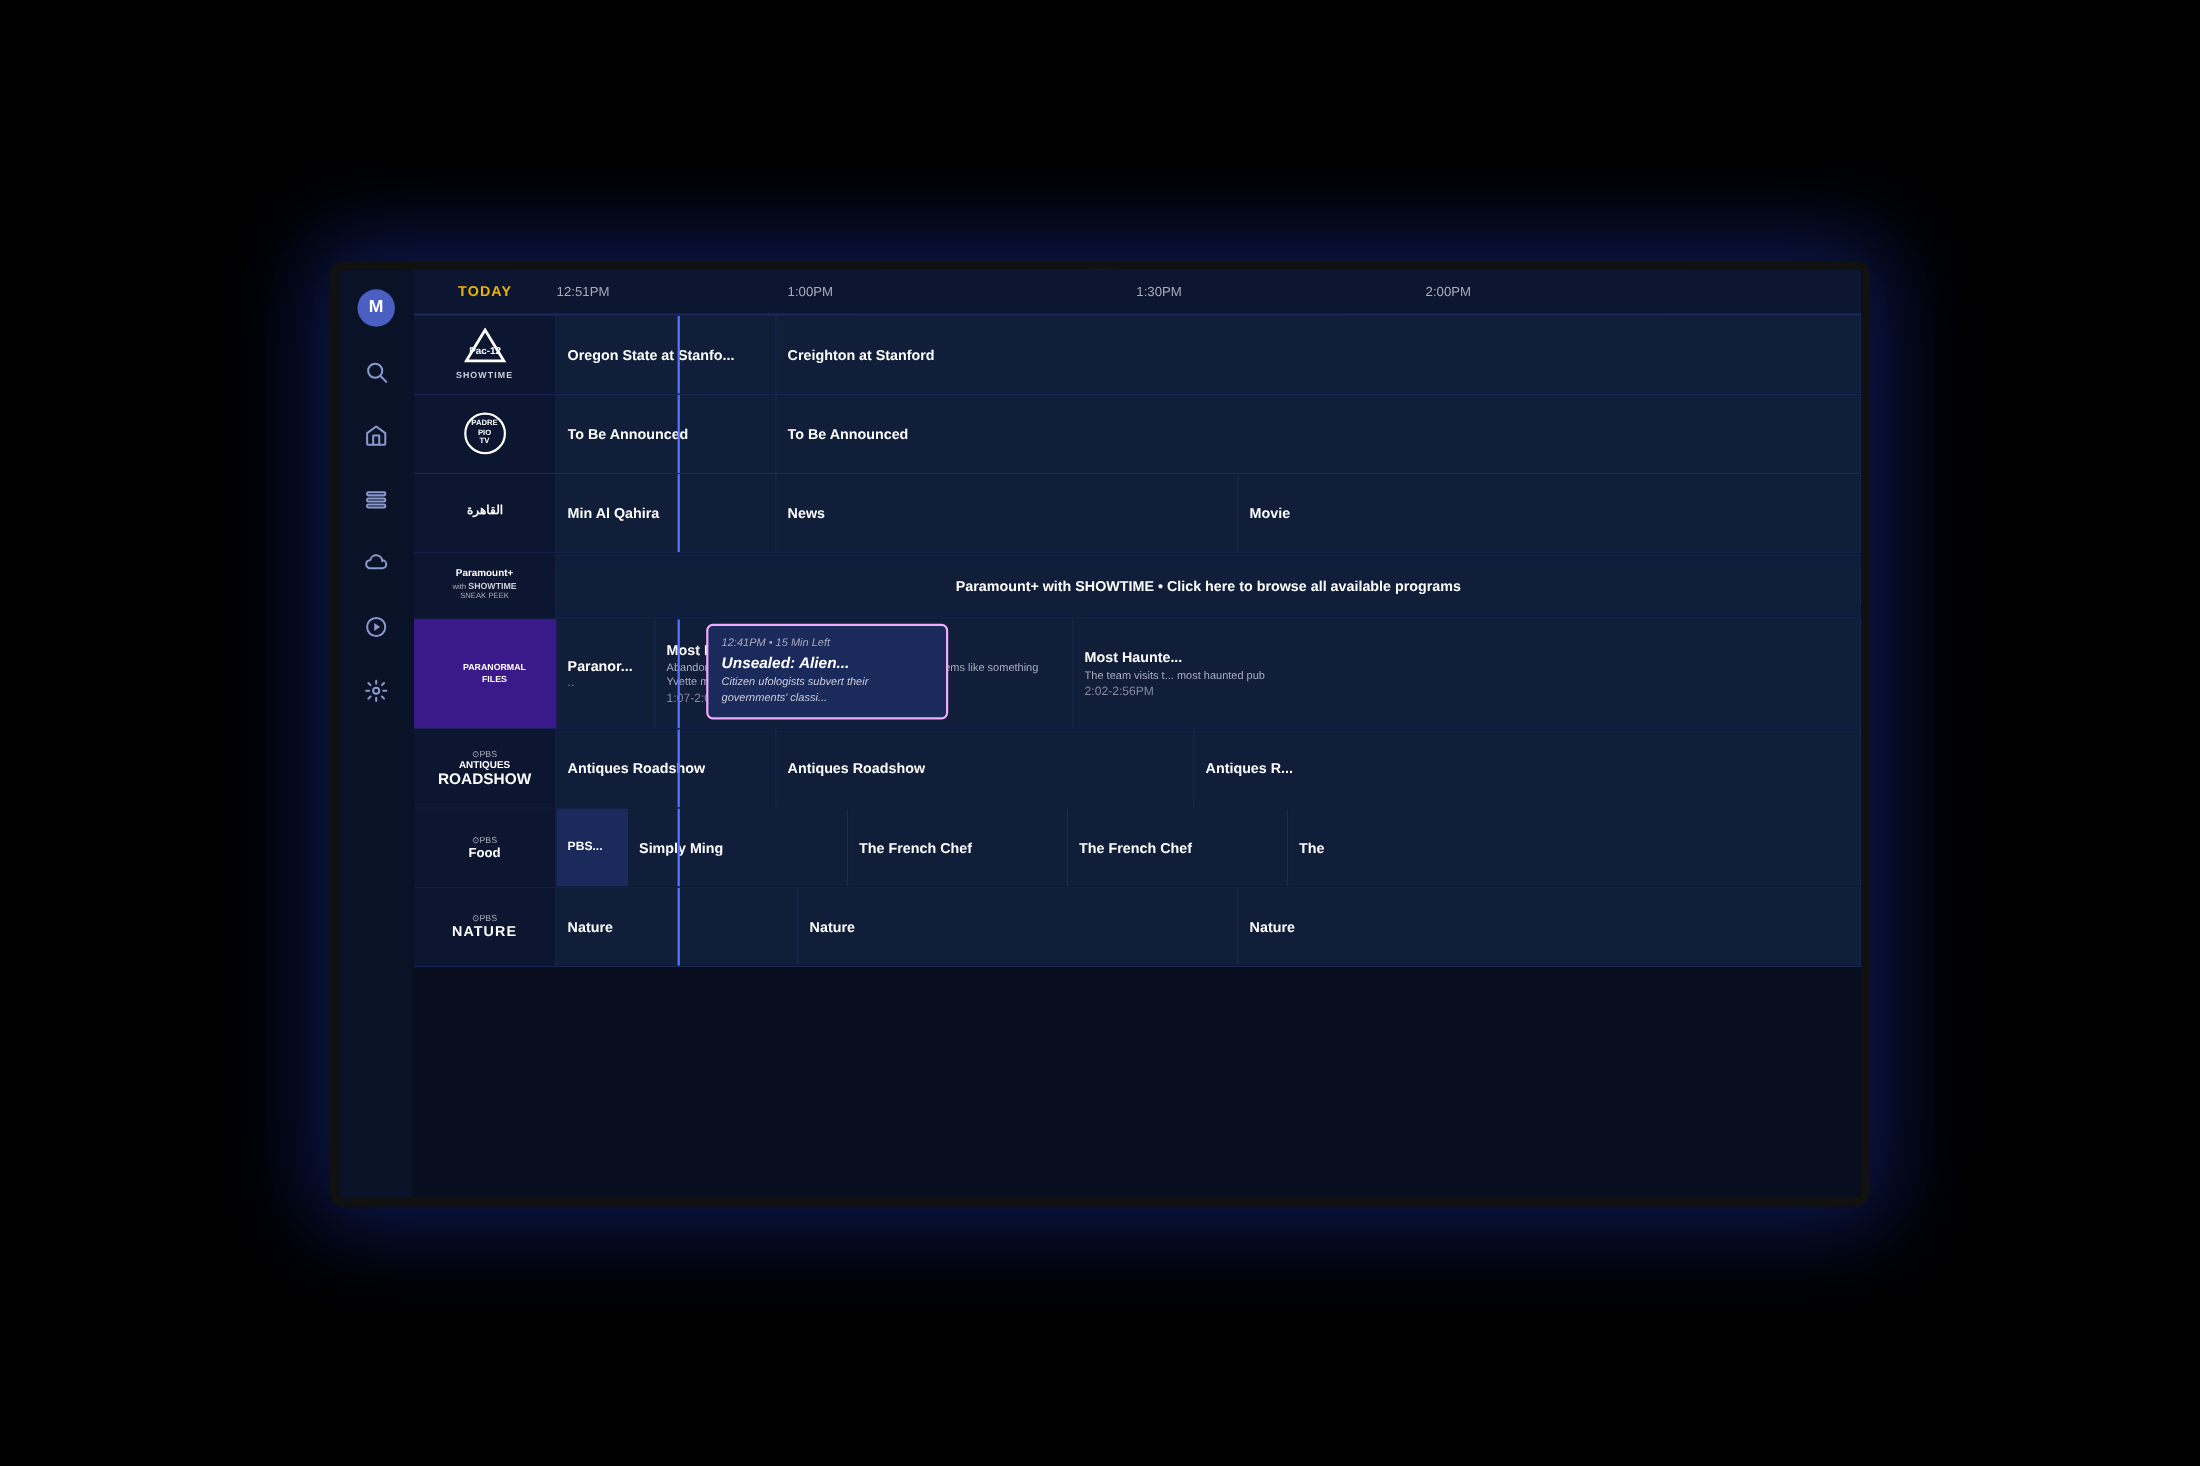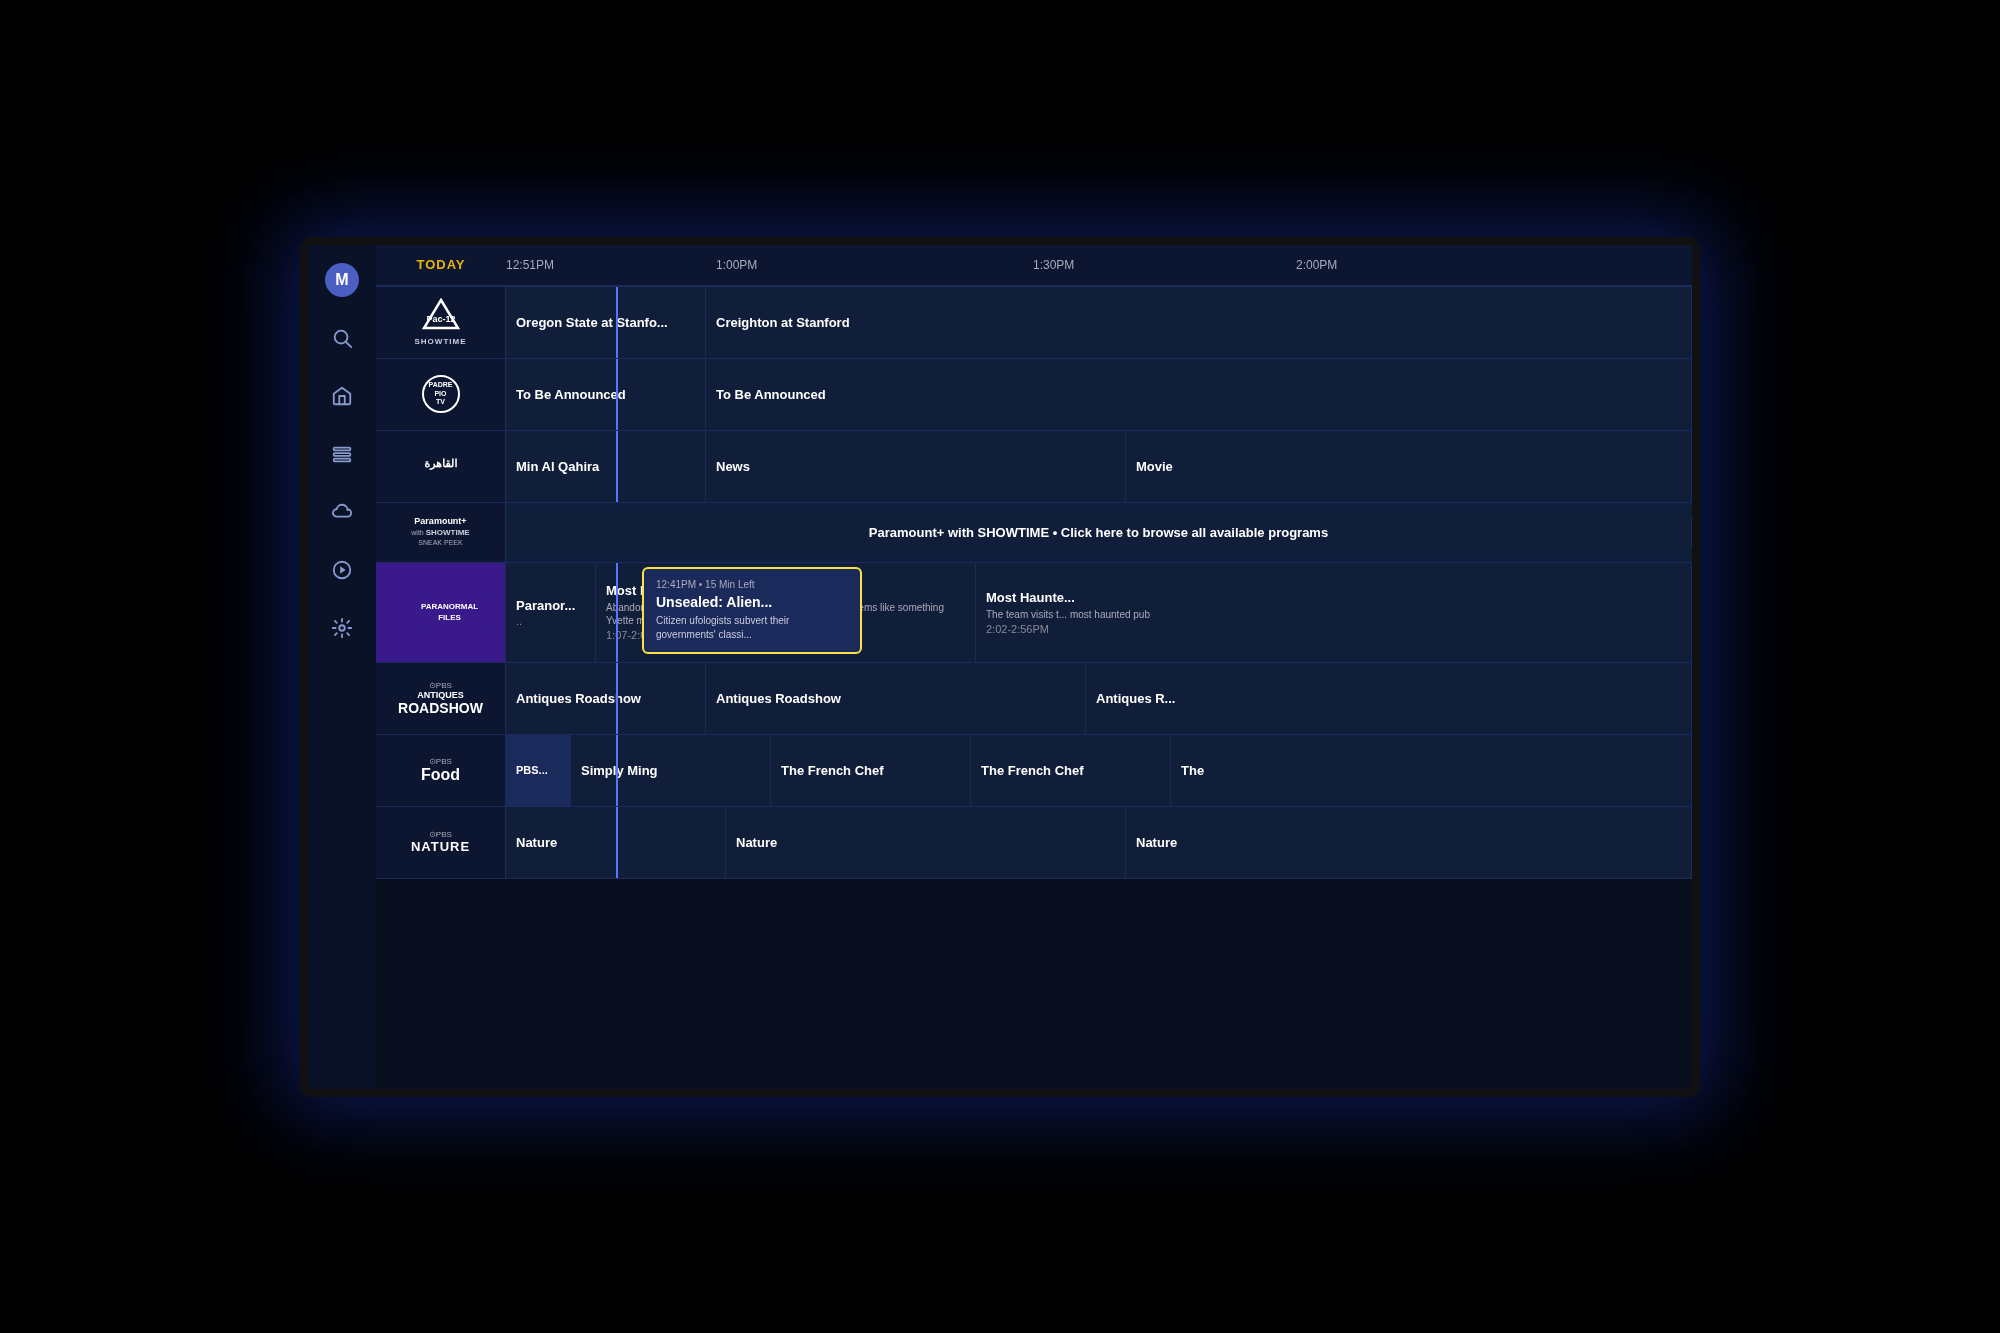--- a/index.html
+++ b/index.html
@@ -194,25 +194,26 @@
       overflow: hidden;
       text-overflow: ellipsis;
     }
     
     .tooltip-popup {
       position: absolute;
       top: 4px;
       left: 136px;
       width: 220px;
       background: #1a2a5a;
-      border: 2px solid #fde047;
+      border: 2px solid #f0abfc;
       border-radius: 6px;
       padding: 10px 12px;
       z-index: 10;
       color: #fff;
+      font-style: italic;
     }
     .tooltip-time {
       font-size: 10px;
       color: #aab;
       margin-bottom: 4px;
     }
     .tooltip-title {
       font-size: 14px;
       font-weight: bold;
       margin-bottom: 4px;
@@ -298,21 +299,21 @@
     .pbs-ars-logo .pbs-sm {
       font-size: 8px;
       color: #aab;
     }
     .pbs-food-logo {
       text-align: center;
       color: white;
       font-size: 8px;
     }
     .pbs-food-logo .food {
-      font-size: 16px;
+      font-size: 12px;
       font-weight: bold;
     }
     .pbs-nature-logo {
       text-align: center;
       color: white;
       font-size: 7px;
     }
     .pbs-nature-logo .nature {
       font-size: 13px;
       font-weight: bold;

